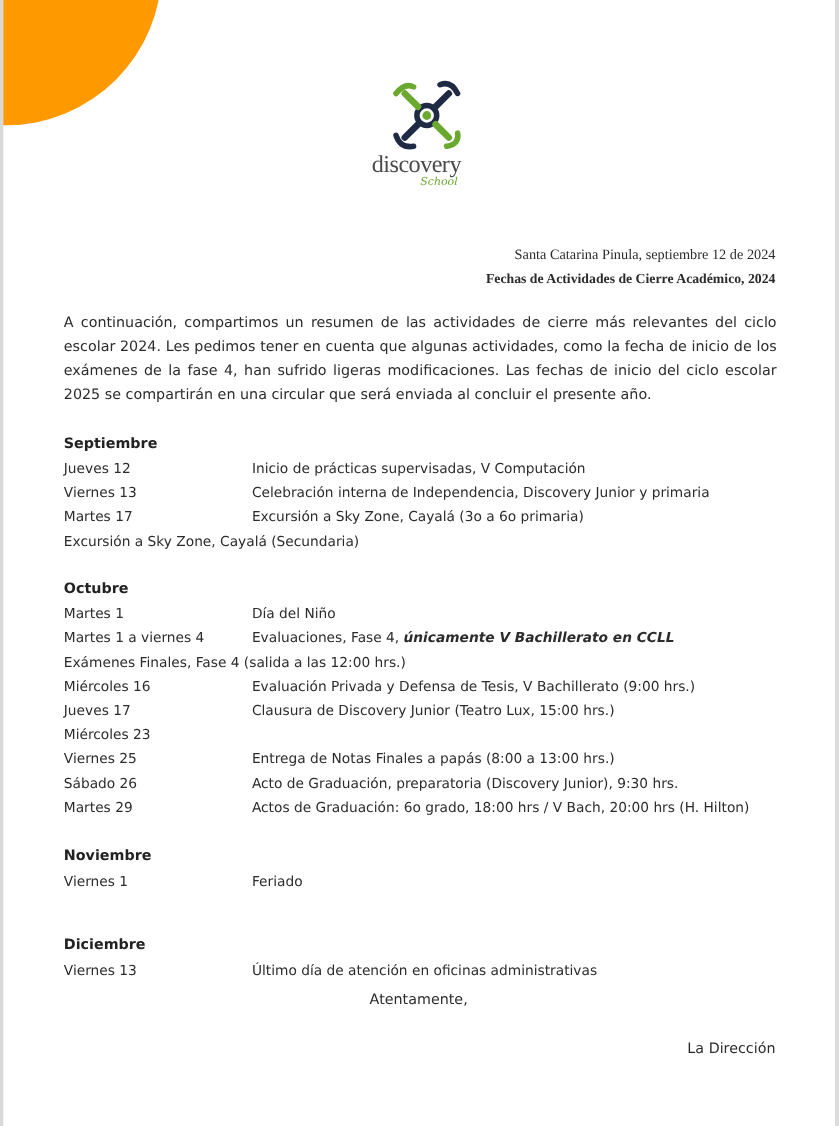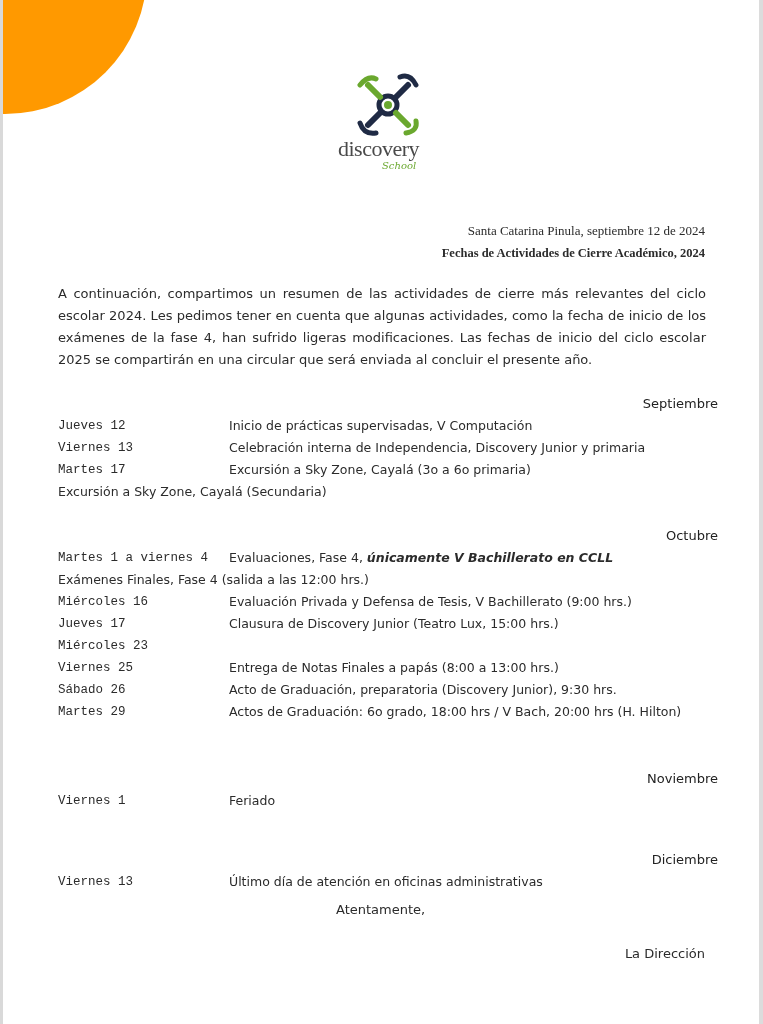--- a/index.html
+++ b/index.html
@@ -30,23 +30,23 @@
     position: absolute; left: 44px; top: 88px; font-family: "DejaVu Serif", serif; font-style: italic;
     font-size: 10px; color: #6aa82e;
   }
   .meta { position: absolute; right: 58px; top: 220px; text-align: right; font-size: 13px; line-height: 22px; font-family: Liberation Serif, serif; }
   .meta .title { font-weight: bold; font-size: 12.5px; }
   .intro {
     position: absolute; left: 58px; top: 283px; width: 648px;
     font-size: 13px; line-height: 22px; text-align: justify;
   }
   .section { position: absolute; left: 58px; width: 660px; }
-  .month { font-weight: normal; font-size: 13px; line-height: 22px; color: #222; text-align: right; }
+  .month { font-weight: bold; font-size: 13px; line-height: 22px; color: #222; }
   .row { display: flex; font-size: 12.5px; line-height: 22px; }
-  .row .date { width: 171px; flex: none; font-family: Liberation Mono, monospace; }
+  .row .date { width: 171px; flex: none; }
   .row .desc { flex: 1; white-space: nowrap; }
   .row .desc .em { font-weight: bold; font-style: italic; }
   .closing { position: absolute; left: 336px; top: 902px; font-size: 13px; }
   .signature { position: absolute; right: 58px; top: 946px; font-size: 13px; }
 </style>
 </head>
 <body>
 
 <div class="edge-left"></div>
 <div class="edge-right"></div>
@@ -100,20 +100,24 @@
         <span class="date">Martes 17</span>
         <span class="desc"><span>Excursión a Sky Zone, Cayalá (3o a 6o primaria)</span></span>
       </div>
       <div class="row">
         <span class="desc"><span>Excursión a Sky Zone, Cayalá (Secundaria)</span></span>
       </div>
     </div>
     <div class="section" style="top: 525px;">
       <div class="month">Octubre</div>
       <div class="row">
+        <span class="date">Martes 1</span>
+        <span class="desc"><span>Día del Niño</span></span>
+      </div>
+      <div class="row">
         <span class="date">Martes 1 a viernes 4</span>
         <span class="desc"><span>Evaluaciones, Fase 4, </span><span class="em">únicamente V Bachillerato en CCLL</span></span>
       </div>
       <div class="row">
         <span class="desc"><span>Exámenes Finales, Fase 4 (salida a las 12:00 hrs.)</span></span>
       </div>
       <div class="row">
         <span class="date">Miércoles 16</span>
         <span class="desc"><span>Evaluación Privada y Defensa de Tesis, V Bachillerato (9:00 hrs.)</span></span>
       </div>

